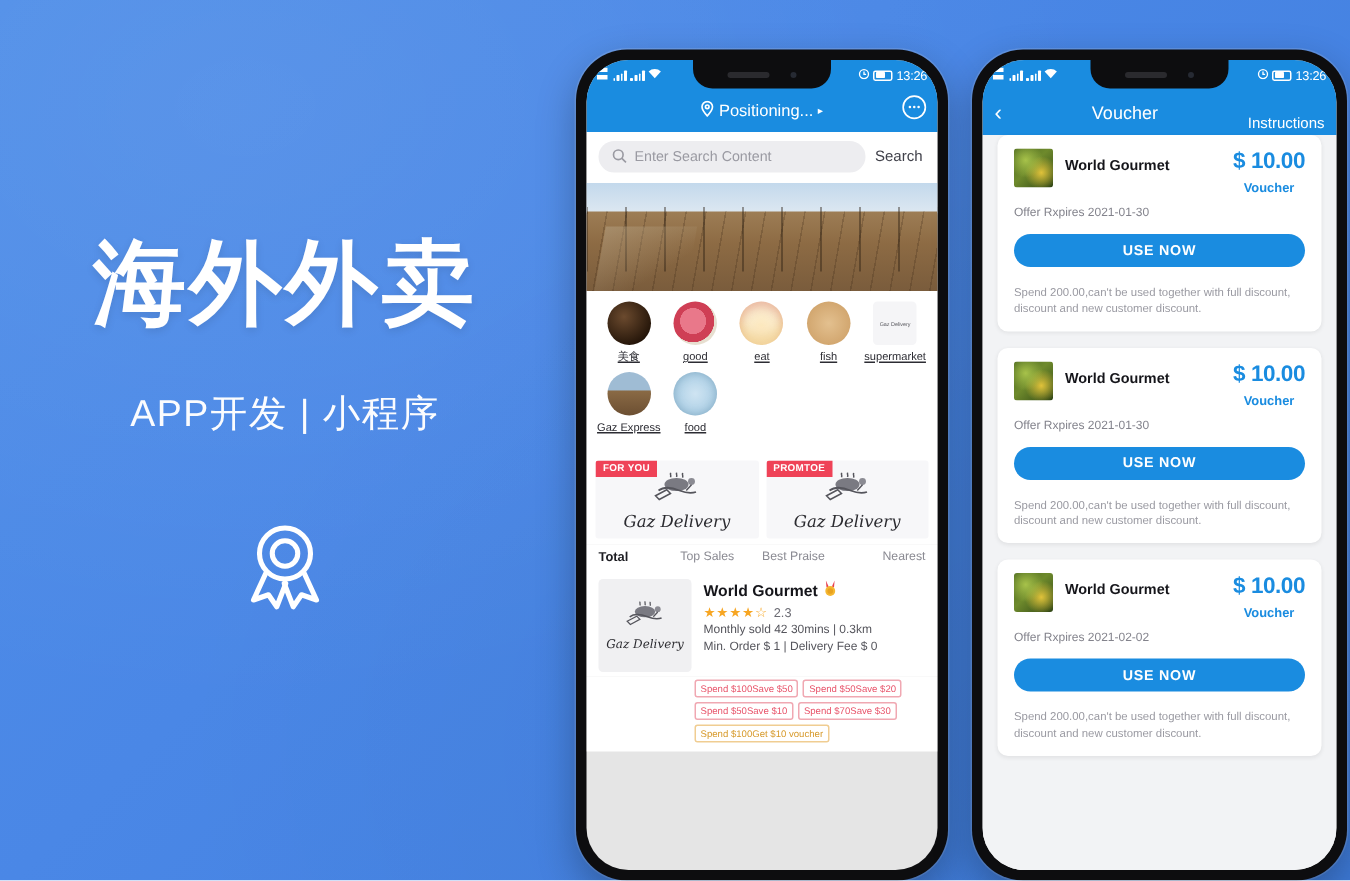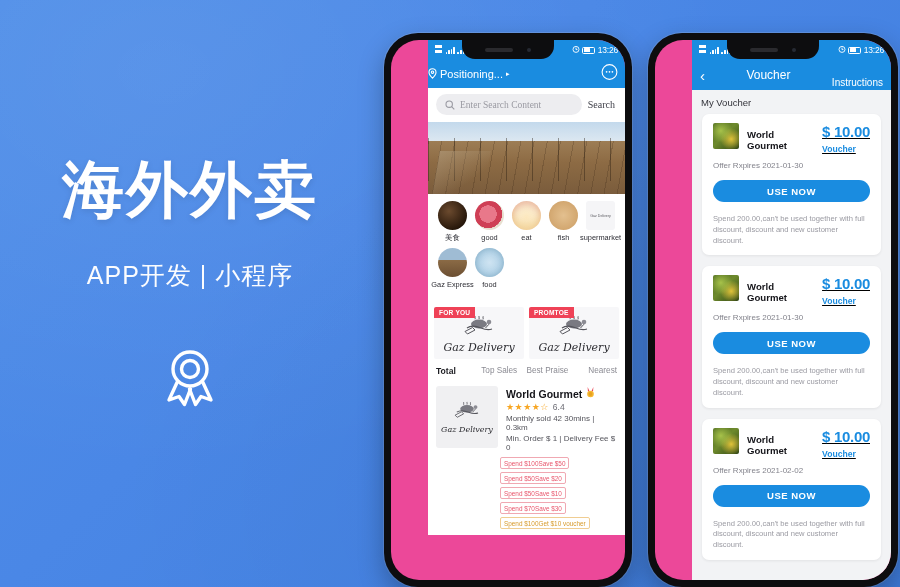--- a/index.html
+++ b/index.html
@@ -65,24 +65,23 @@
     background: #0d0d0f;
     border-radius: 34px;
     padding: 7px;
     box-shadow: 0 10px 26px rgba(0,0,0,0.28), 0 0 0 1px rgba(255,255,255,0.14);
     overflow: hidden;
     z-index: 3;
   }
   .phone-screen {
     position: relative;
     width: 100%; height: 100%;
-    background: #ec4899;
+    background: #e5e5e5;
     border-radius: 28px;
     overflow: hidden;
-    padding-left: 37px;
   }
   #phone-left  { left: 384px; top: 33px; width: 248px; height: 554px; }
   #phone-right { left: 648px; top: 33px; width: 250px; height: 554px; }
 
   .notch {
     position: absolute;
     left: 50%; transform: translateX(-50%);
     top: 0;
     width: 92px; height: 19px;
     background: #0d0d0f;
@@ -112,35 +111,34 @@
     border: 0.8px solid #fff; border-radius: 1.6px;
     width: 13px; height: 7px; padding: 0.8px;
     display: flex; align-items: center;
   }
   .battbox span { display:block; height:100%; width:62%; background:#fff; border-radius:0.5px; }
 
   
   .appbar-home {
     background: #1a8ce0;
     height: 28px;
-    display: flex; align-items: center; justify-content: flex-start;
+    display: flex; align-items: center; justify-content: center;
     position: relative;
   }
   .loc {
     display: flex; align-items: center; gap: 3px;
     color: #fff; font-size: 11px; font-weight: 500;
   }
   .chat-icon {
     position: absolute; right: 7px; top: 50%; transform: translateY(-50%);
   }
   .searchrow {
     background: #fff;
     display: flex; align-items: center; gap: 6px;
     padding: 6px 8px 7px 8px;
-    font-family: Liberation Serif, serif;
   }
   .searchbox {
     flex: 1;
     background: #ededf0;
     border-radius: 12px;
     height: 21px;
     display: flex; align-items: center; gap: 5px;
     padding: 0 9px;
   }
   .searchbox .ph { color: #9a9aa2; font-size: 9.5px; }
@@ -165,21 +163,21 @@
     background: linear-gradient(to bottom right, rgba(180,160,130,0.55), transparent 70%);
     transform: skewX(-10deg); }
 
   .cats {
     background: #fff;
     padding: 7px 6px 8px 6px;
     display: flex; flex-wrap: wrap;
   }
   .cat { width: 20%; display: flex; flex-direction: column; align-items: center; gap: 3px; margin-bottom: 5px; }
   .cat-img { width: 29px; height: 29px; border-radius: 50%; overflow:hidden; position: relative; }
-  .cat-lbl { font-size: 7.4px; color: #2c2c33; white-space: nowrap; }
+  .cat-lbl { font-size: 7.4px; color: #2c2c33; white-space: nowrap; text-decoration: underline; }
   .ci-1 { background: radial-gradient(circle at 38% 35%, #6b4a2e, #241509 75%); }
   .ci-2 { background: radial-gradient(circle at 45% 45%, #e9788a 0 38%, #cf3f55 39% 62%, #e7dfd0 63%); }
   .ci-3 { background: radial-gradient(circle at 50% 55%, #fde9c0, #f7f0df);
           box-shadow: inset 0 -6px 7px rgba(230,170,60,.35), inset 0 4px 6px rgba(210,80,60,.3); }
   .ci-4 { background: radial-gradient(circle at 50% 50%, #e3c08f, #cb9c62); }
   .ci-5 { border-radius: 3px; background:#f5f5f7; display:flex; align-items:center; justify-content:center;
           font-size: 3.6px; color:#5b5b61; text-align:center; }
   .ci-6 { background: linear-gradient(to bottom, #9fbcd4 0 42%, #8a6a45 43%, #6c4f32); }
   .ci-7 { background: radial-gradient(circle at 50% 50%, #cfe4f2, #9dc6e0);
           box-shadow: inset 0 0 6px rgba(110,150,175,.6); }
@@ -247,21 +245,21 @@
   .vc-thumb {
     width: 26px; height: 26px; border-radius: 2px; flex-shrink:0;
     background:
       radial-gradient(circle at 30% 30%, #a7c24a, transparent 45%),
       radial-gradient(circle at 70% 62%, #e0c23a, transparent 45%),
       linear-gradient(135deg, #4e6b22, #6e8a2c 45%, #2f4414);
   }
   .vc-mid { flex: 1; min-width:0; }
   .vc-name { font-size: 9.6px; font-weight: bold; color:#15151a; margin-top: 6px; }
   .vc-exp { font-size: 8px; color: #83838c; margin-top: 7px; }
-  .vc-right { text-align: left; flex-shrink:0;text-decoration:underline; }
+  .vc-right { text-align: center; flex-shrink:0; }
   .vc-amt { font-size: 15px; font-weight: bold; color: #1a8ce0; letter-spacing: -0.3px; white-space: nowrap; }
   .vc-lbl { font-size: 8.6px; color: #1a8ce0; font-weight: bold; margin-top: 4px; }
   .vc-btn {
     display: block; width: 100%;
     margin: 10px 0 0 0;
     background: #1a8ce0; color: #fff;
     border: none; border-radius: 13px;
     height: 22px; font-size: 9.5px; font-weight: bold;
     letter-spacing: 0.5px;
     font-family: "Liberation Sans", sans-serif;
@@ -468,21 +466,21 @@
               <svg width="9" height="11" viewBox="0 0 9 11">
                 <path d="M1.6 0 L3.4 4 L2 4.6 Z" fill="#e8404f"></path>
                 <path d="M7.4 0 L5.6 4 L7 4.6 Z" fill="#e8404f"></path>
                 <circle cx="4.5" cy="7" r="3.3" fill="#f5b731"></circle>
                 <circle cx="4.5" cy="7" r="1.9" fill="#e8a21e"></circle>
               </svg>
             </span>
           </div>
           <div class="shop-rate">
             <span class="stars">★★★★☆</span>
-            <span class="num">6.4</span>
+            <span class="num">2.3</span>
           </div>
           <div class="shop-meta">Monthly sold 42   30mins | 0.3km</div>
           <div class="shop-meta">Min. Order $ 1 | Delivery Fee $ 0</div>
         </div>
       </div>
 
       <div class="tags">
         <span class="tag">Spend $100Save $50</span>
         <span class="tag">Spend $50Save $20</span>
         <span class="tag">Spend $50Save $10</span>
@@ -539,21 +537,20 @@
         </div>
       </div>
 
       <div class="appbar-v">
         <span class="v-back">‹</span>
         <span class="v-title">Voucher</span>
         <span class="v-instr">Instructions</span>
       </div>
 
       <div class="voucher-body">
-        <div class="v-myhd">My Voucher</div>
 
         <div class="vcard">
           <div class="vc-top">
             <div class="vc-thumb"></div>
             <div class="vc-mid">
               <div class="vc-name">World Gourmet</div>
             </div>
             <div class="vc-right">
               <div class="vc-amt">$ 10.00</div>
               <div class="vc-lbl">Voucher</div>

